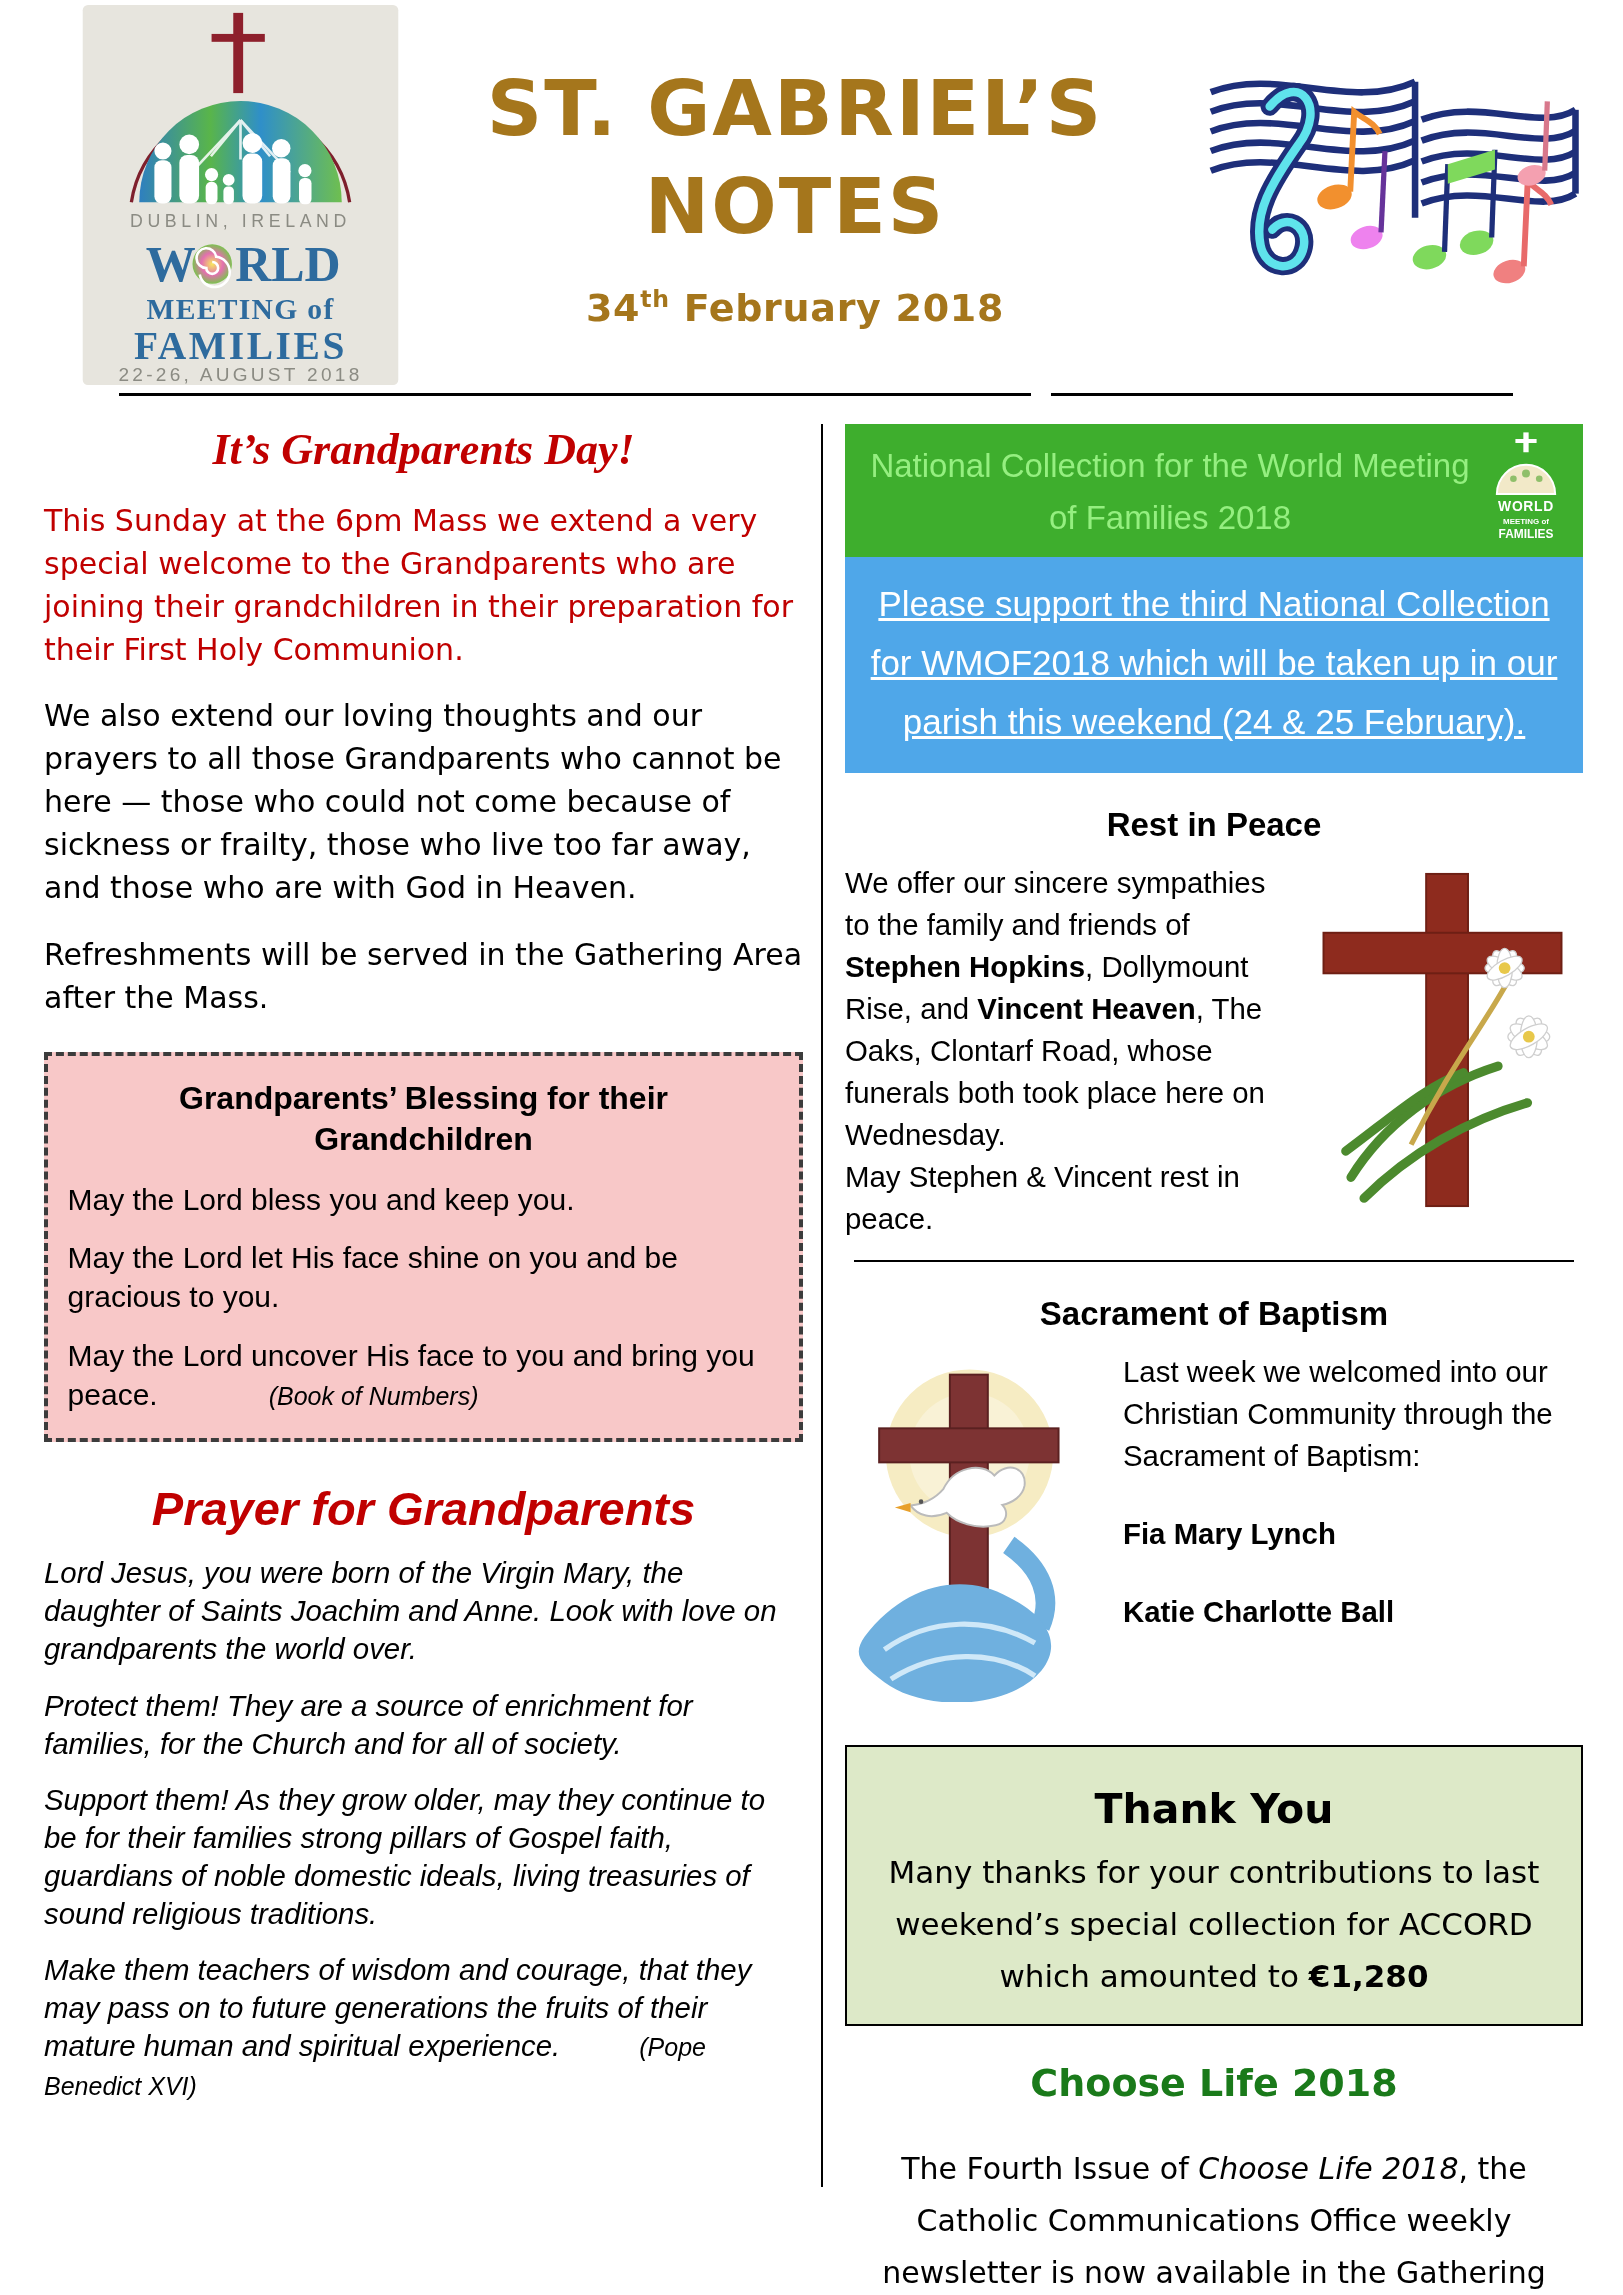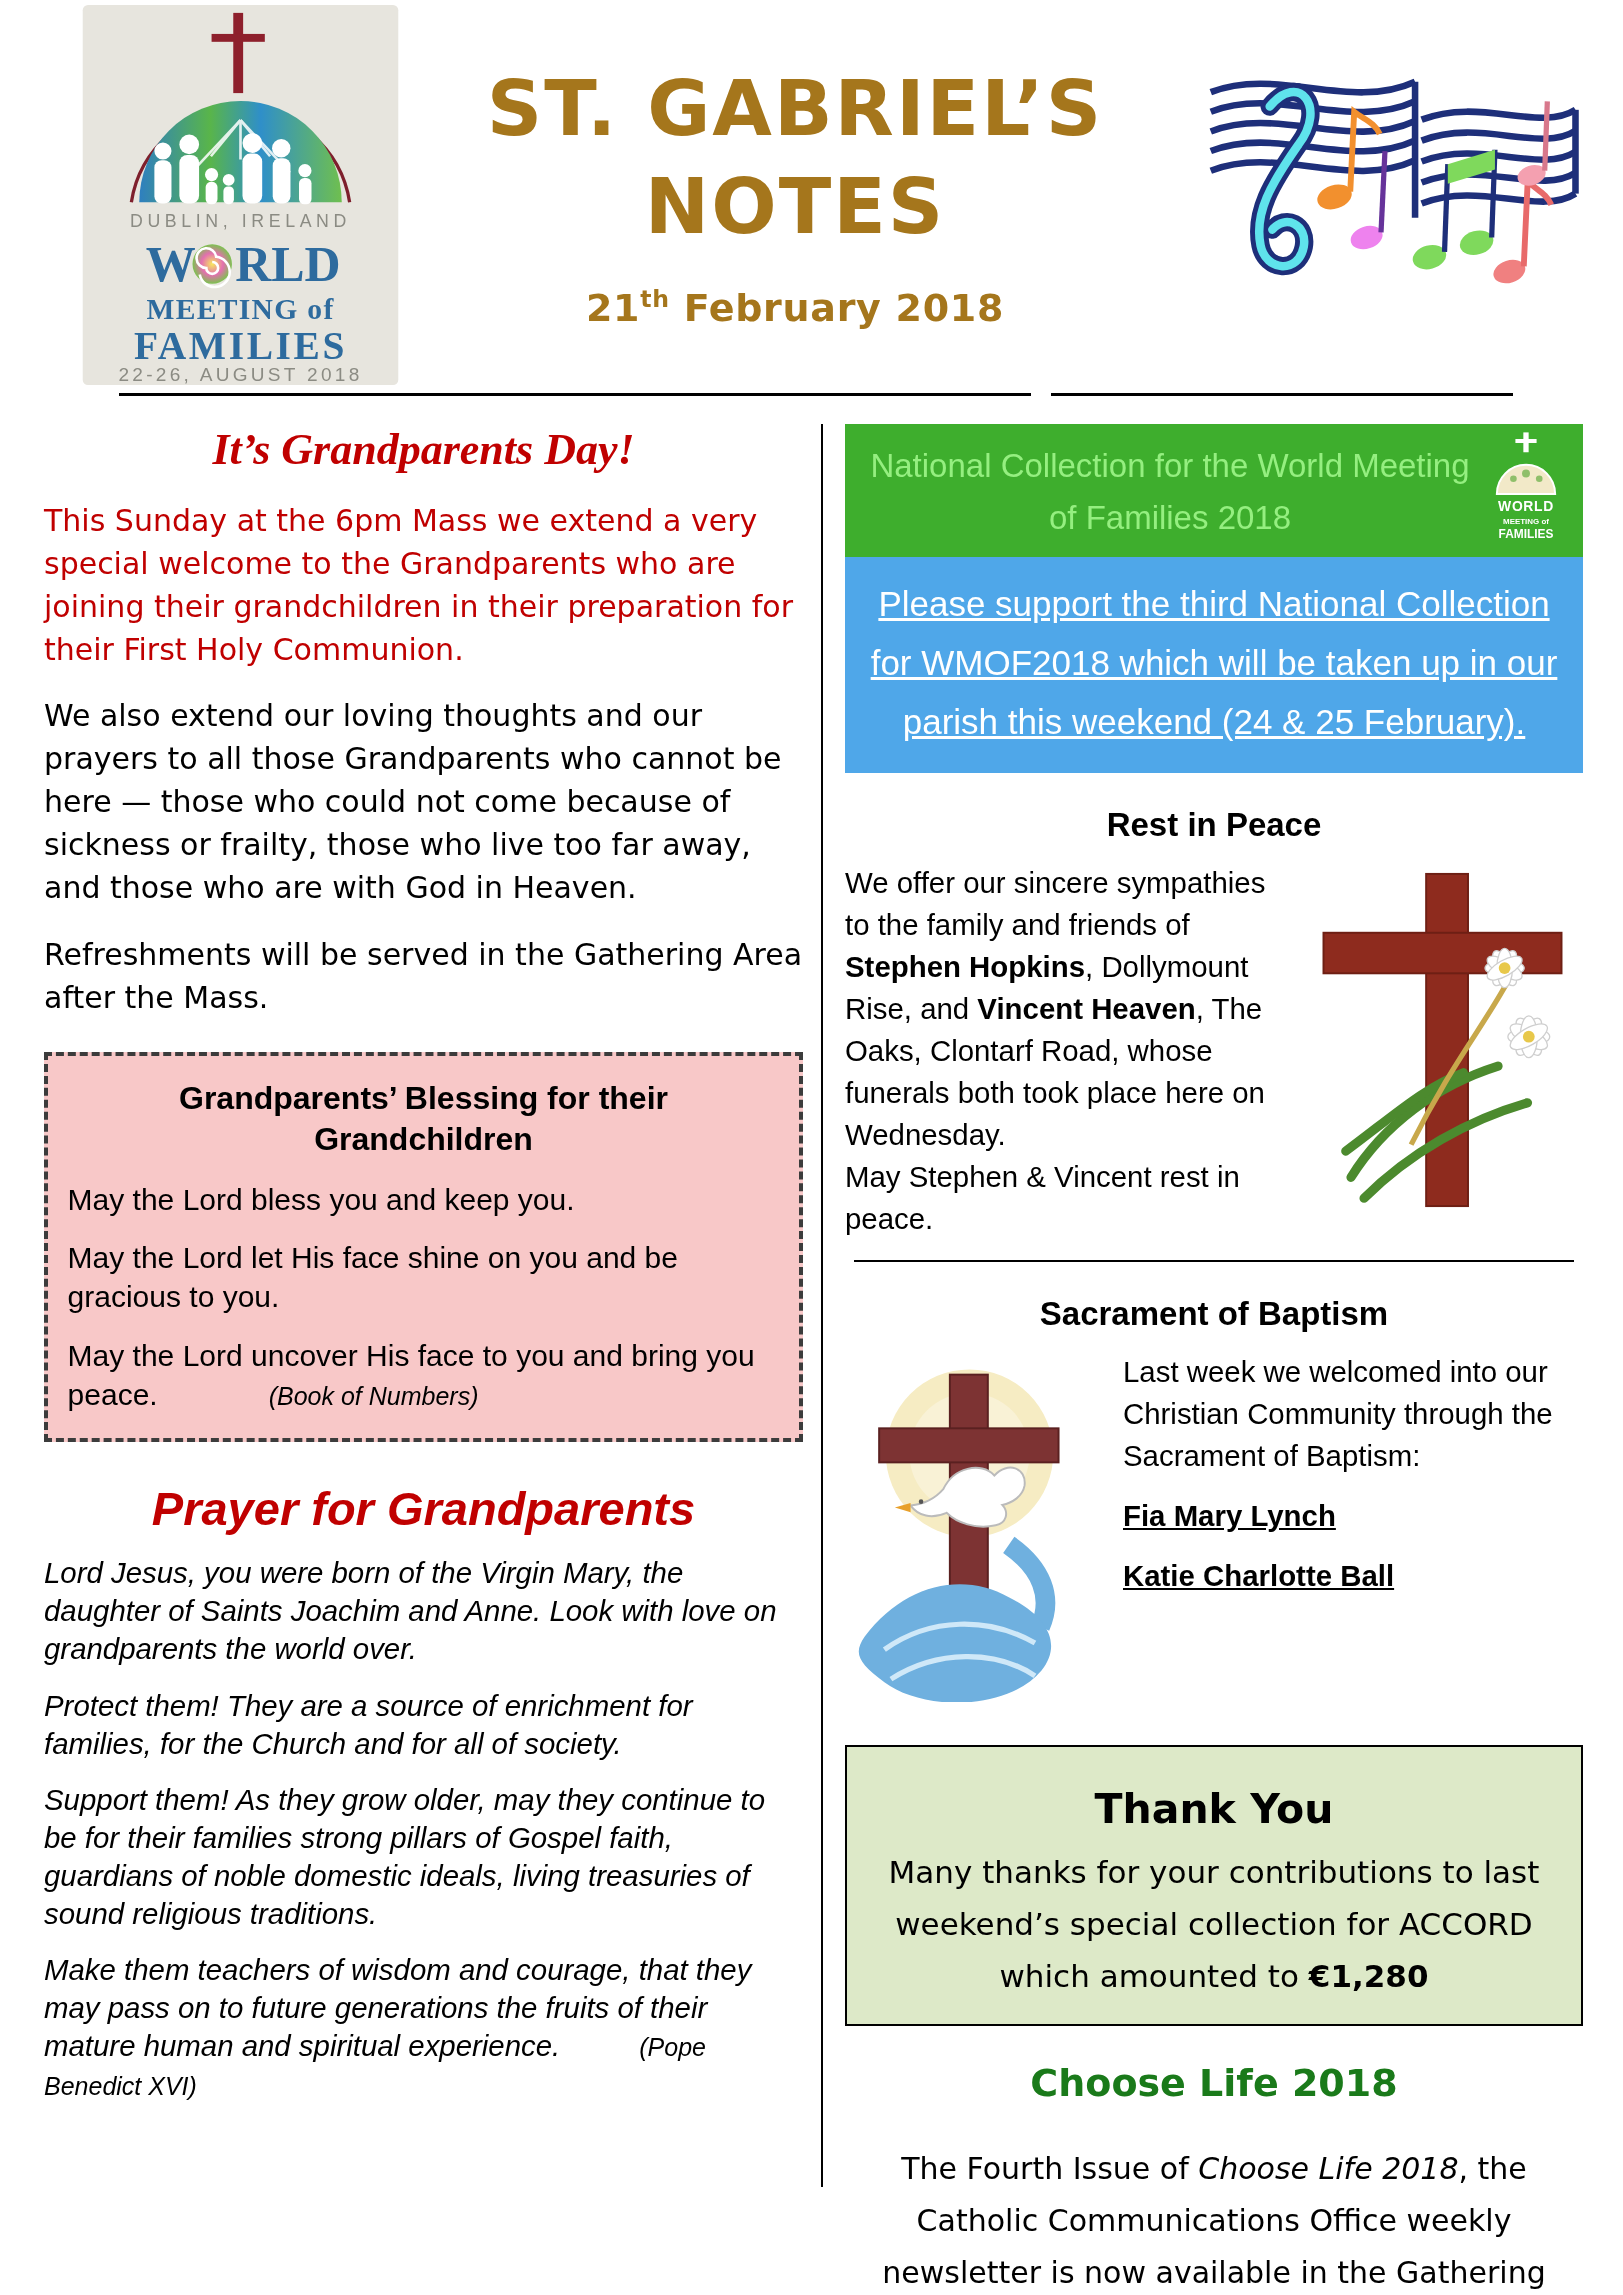--- a/index.html
+++ b/index.html
@@ -50,21 +50,21 @@
   .section-title{font-family:"Liberation Sans",sans-serif;font-weight:bold;font-size:33px;
                  text-align:center;margin:33px 0 0;}
   .rip-body{margin-top:18.3px;font-family:"Liberation Sans",sans-serif;font-size:29.4px;line-height:42px;}
   .rip-img{float:right;width:281px;height:340px;margin:7.9px 0 2.6px 14.4px;}
   .rip-body::after{content:"";display:block;clear:both;}
   .divider2{border-top:2px solid #000;margin:19.6px 9.2px 0;}
 
   .baptism-body{margin-top:18.3px;font-family:"Liberation Sans",sans-serif;font-size:29.4px;line-height:42px;}
   .baptism-img{float:left;width:249px;height:347px;margin:3.9px 29px 5.2px 0;}
   .baptism-body::after{content:"";display:block;clear:both;}
-  .bap-name{font-weight:bold;margin-top:18px;text-decoration:underline;}
+  .bap-name{font-weight:bold;margin-top:36px;}
 
   .thanks{margin-top:38px;background:#DDE9C8;border:2.6px solid #000;padding:27px 17px 22px;
           text-align:center;}
   .thanks h3{font-size:41px;margin:10.5px 0 13px;}
   .thanks p{font-size:31px;line-height:52px;margin:0;}
   .amount{font-weight:bold;}
 
   .cl-title{margin-top:35px;text-align:center;color:#1A7A1A;font-weight:bold;font-size:38px;}
   .cl-text{margin-top:13px;text-align:center;font-size:30px;line-height:52px;}
   .cl-italic{font-style:italic;}
@@ -128,21 +128,21 @@
         <text x="240" y="478" text-anchor="middle" font-size="45" letter-spacing="2">MEETING of</text>
         <text x="240" y="538" text-anchor="middle" font-size="60" letter-spacing="4">FAMILIES</text>
       </g>
       <text x="240" y="572" text-anchor="middle" font-family="Liberation Sans, sans-serif" font-size="29" letter-spacing="5" fill="#8B8B83">22-26, AUGUST 2018</text>
     </svg>
   </div>
 
   <div class="title-block">
     <div class="title-line">ST. GABRIEL’S</div>
     <div class="title-line">NOTES</div>
-    <div class="date-line"><span>21</span><sup>th</sup><span> February 2018</span></div>
+    <div class="date-line"><span>34</span><sup>th</sup><span> February 2018</span></div>
   </div>
 
   <div class="music-box">
     <svg viewBox="0 0 588 432" width="385" height="283">
       <g stroke="#1E2F7A" stroke-width="10" fill="none">
         <path d="M18,78  C120,38  230,108 330,62"></path>
         <path d="M18,108 C120,68  230,138 330,92"></path>
         <path d="M18,138 C120,98  230,168 330,122"></path>
         <path d="M18,168 C120,128 230,198 330,152"></path>
         <path d="M18,198 C120,158 230,228 330,182"></path>

